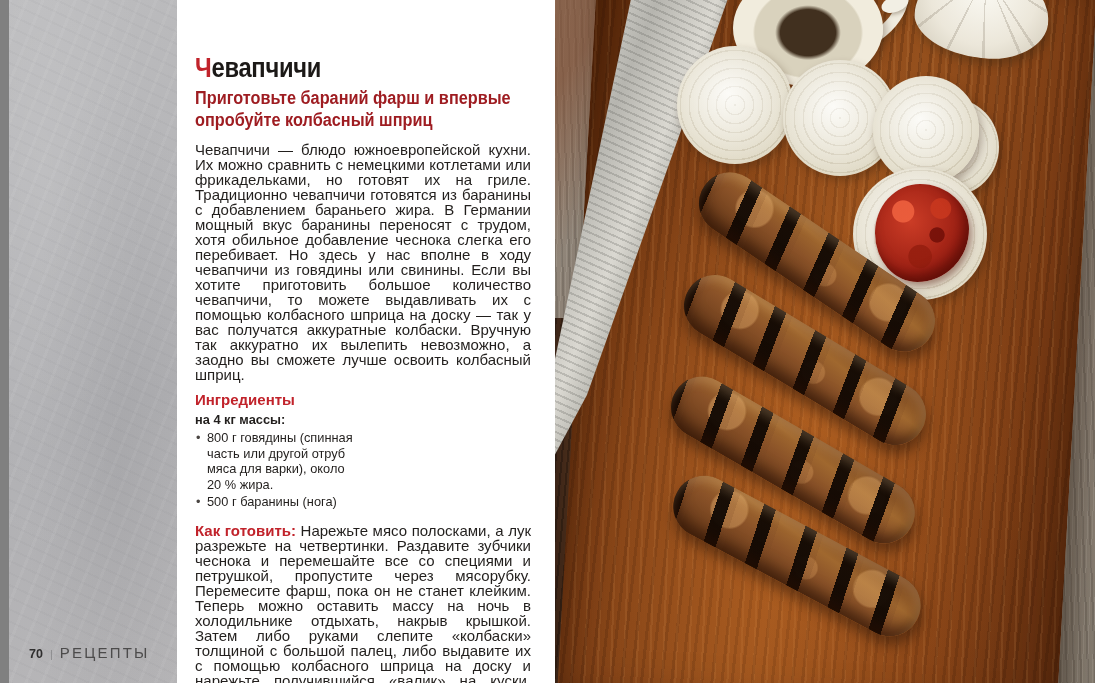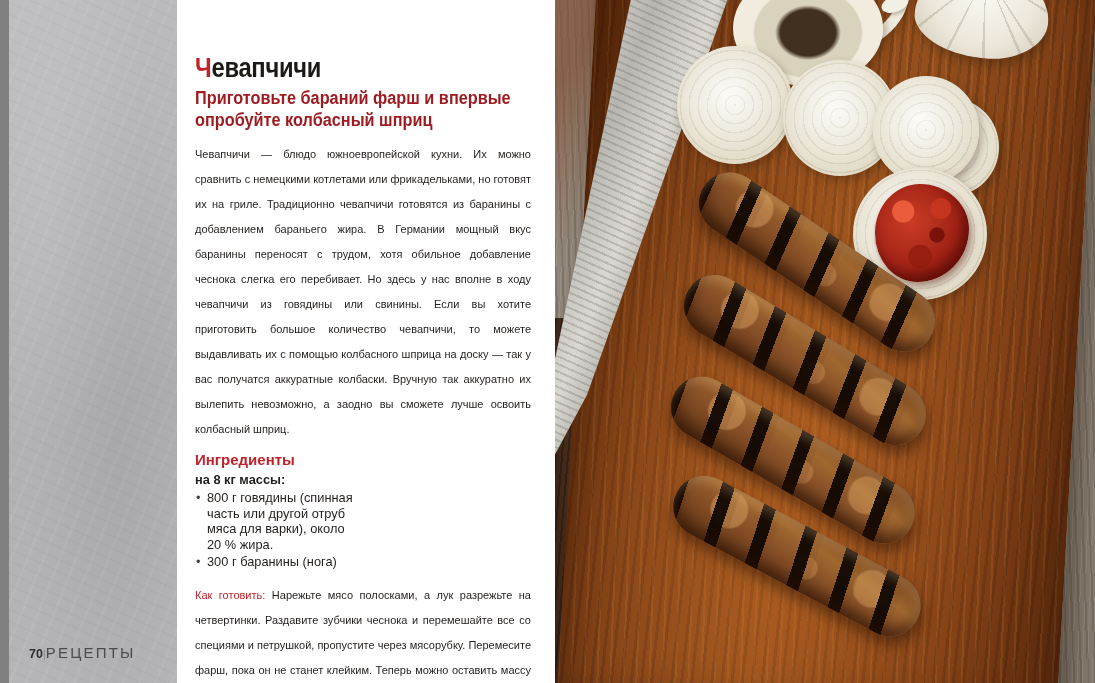--- a/index.html
+++ b/index.html
@@ -18,37 +18,37 @@
   
   .page{position:absolute;left:168px;top:0;width:378px;height:683px;background:#fff;
         box-sizing:border-box;padding:42px 24px 0 18px;color:#221f1d;}
 
   .title{font-size:27px;font-weight:bold;line-height:1;margin:13px 0 0 0;
          transform:scaleX(.88);transform-origin:left top;white-space:nowrap;
          letter-spacing:-.3px;color:#1c1917;}
   .title .cap{color:#c1232b;}
   .subtitle{margin-top:5px;font-size:17.5px;font-weight:bold;line-height:1.28;
             color:#9e1c21;transform:scaleX(.93);transform-origin:left top;white-space:nowrap;}
-  .copy{font-size:11px;line-height:25px;text-align:justify;margin:10px 0 0 0;}
+  .copy{font-size:15px;line-height:15px;text-align:justify;margin:10px 0 0 0;}
   .copy p{margin:0;}
 
   .cols{display:flex;margin-top:9px;gap:26px;}
   .col-a{width:158px;flex:0 0 auto;}
   .col-b{flex:1 1 auto;}
   .h-red{color:#c1232b;font-size:15px;font-weight:bold;margin:0 0 4px 0;}
   .h-blk{color:#1c1917;font-size:13.8px;font-weight:bold;margin:2px 0 5px 0;}
   .sub-b{font-size:12.8px;font-weight:bold;margin:0 0 3px 0;}
   ul.ing{list-style:none;margin:0;padding:0;font-size:12.8px;line-height:15.8px;}
   ul.ing li{position:relative;padding-left:12px;margin:0 0 1px 0;text-align:left;}
   ul.ing li::before{content:"•";position:absolute;left:1px;top:0;color:#4a4542;}
 
   .howto{margin-top:12px;}
-  .howto .lbl{color:#c1232b;font-weight:normal;}
+  .howto .lbl{color:#c1232b;font-weight:bold;}
 
-  .footer{position:absolute;left:20px;top:644px;display:flex;align-items:baseline;}
+  .footer{position:absolute;left:20px;top:644px;display:flex;align-items:baseline;gap:7px;}
   .footer .num{font-size:12.5px;font-weight:bold;color:#2f2e2e;}
   .footer .sep{font-size:11px;color:#8b8b8d;}
   .footer .sec{font-size:15px;letter-spacing:2.2px;color:#4c4b4b;}
 
   
   .photo{position:absolute;left:546px;top:0;width:549px;height:683px;overflow:hidden;
     background:
       linear-gradient(125deg, rgba(128,76,48,.65) 0 6%, rgba(128,76,48,0) 18%),
       repeating-linear-gradient(88deg, rgba(55,48,42,.20) 0 2px, rgba(0,0,0,0) 2px 7px),
       repeating-linear-gradient(92deg, rgba(230,225,215,.12) 0 1px, rgba(0,0,0,0) 1px 5px),
@@ -143,25 +143,25 @@
       <div>опробуйте колбасный шприц</div>
     </div>
 
     <div class="copy">
       <p>Чевапчичи — блюдо южноевропейской кухни. Их можно сравнить с немецкими котлетами или фрикадельками, но готовят их на гриле. Традиционно чевапчичи готовятся из баранины с добавлением бараньего жира. В Германии мощный вкус баранины переносят с трудом, хотя обильное добавление чеснока слегка его перебивает. Но здесь у нас вполне в ходу чевапчичи из говядины или свинины. Если вы хотите приготовить большое количество чевапчичи, то можете выдавливать их с помощью колбасного шприца на доску — так у вас получатся аккуратные колбаски. Вручную так аккуратно их вылепить невозможно, а заодно вы сможете лучше освоить колбасный шприц.</p>
     </div>
 
     <div class="cols">
       <div class="col-a">
         <div class="h-red">Ингредиенты</div>
-        <div class="sub-b">на 8 кг массы:</div>
+        <div class="sub-b">на 4 кг массы:</div>
         <ul class="ing">
 
         <li>800 г говядины (спинная часть или другой отруб мяса для варки), около 20 % жира.</li>
-            <li>300 г баранины (нога)</li>
+            <li>500 г баранины (нога)</li>
           </ul>
       </div>
     </div>
 
     <div class="copy howto">
       <p><span class="lbl">Как готовить:</span><span> Нарежьте мясо полосками, а лук разрежьте на четвертинки. Раздавите зубчики чеснока и перемешайте все со специями и петрушкой, пропустите через мясорубку. Перемесите фарш, пока он не станет клейким. Теперь можно оставить массу на ночь в холодильнике отдыхать, накрыв крышкой. Затем либо руками слепите «колбаски» толщиной с большой палец, либо выдавите их с помощью колбасного шприца на доску и нарежьте получившийся «валик» на куски. Жарьте чевапчичи на гриле на среднем огне, чтобы они не пересохли.</span></p>
     </div>
   </div>
 
   <div class="footer">

